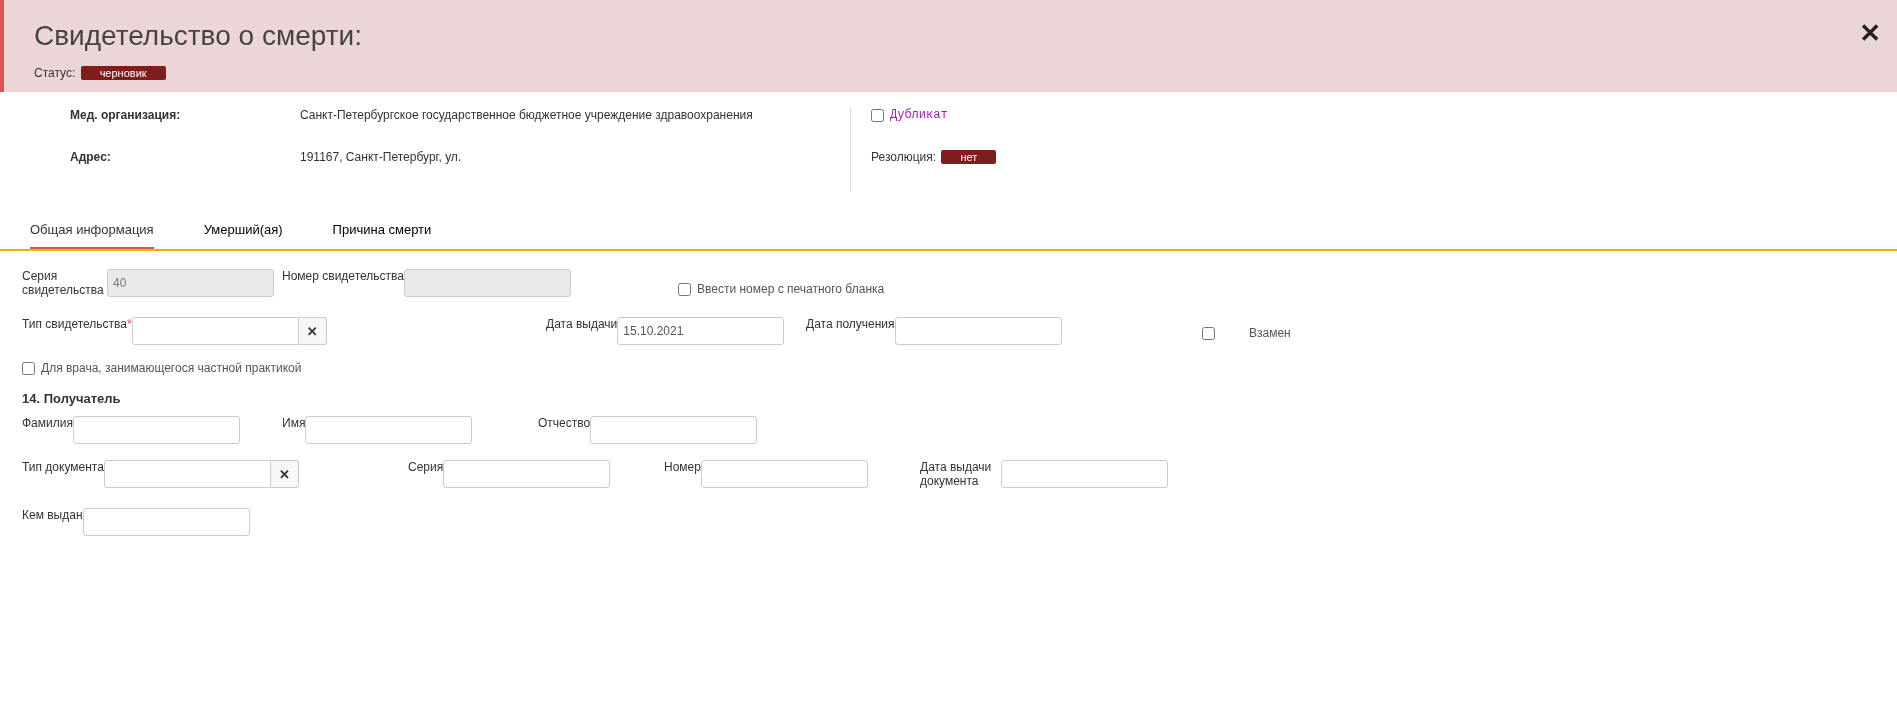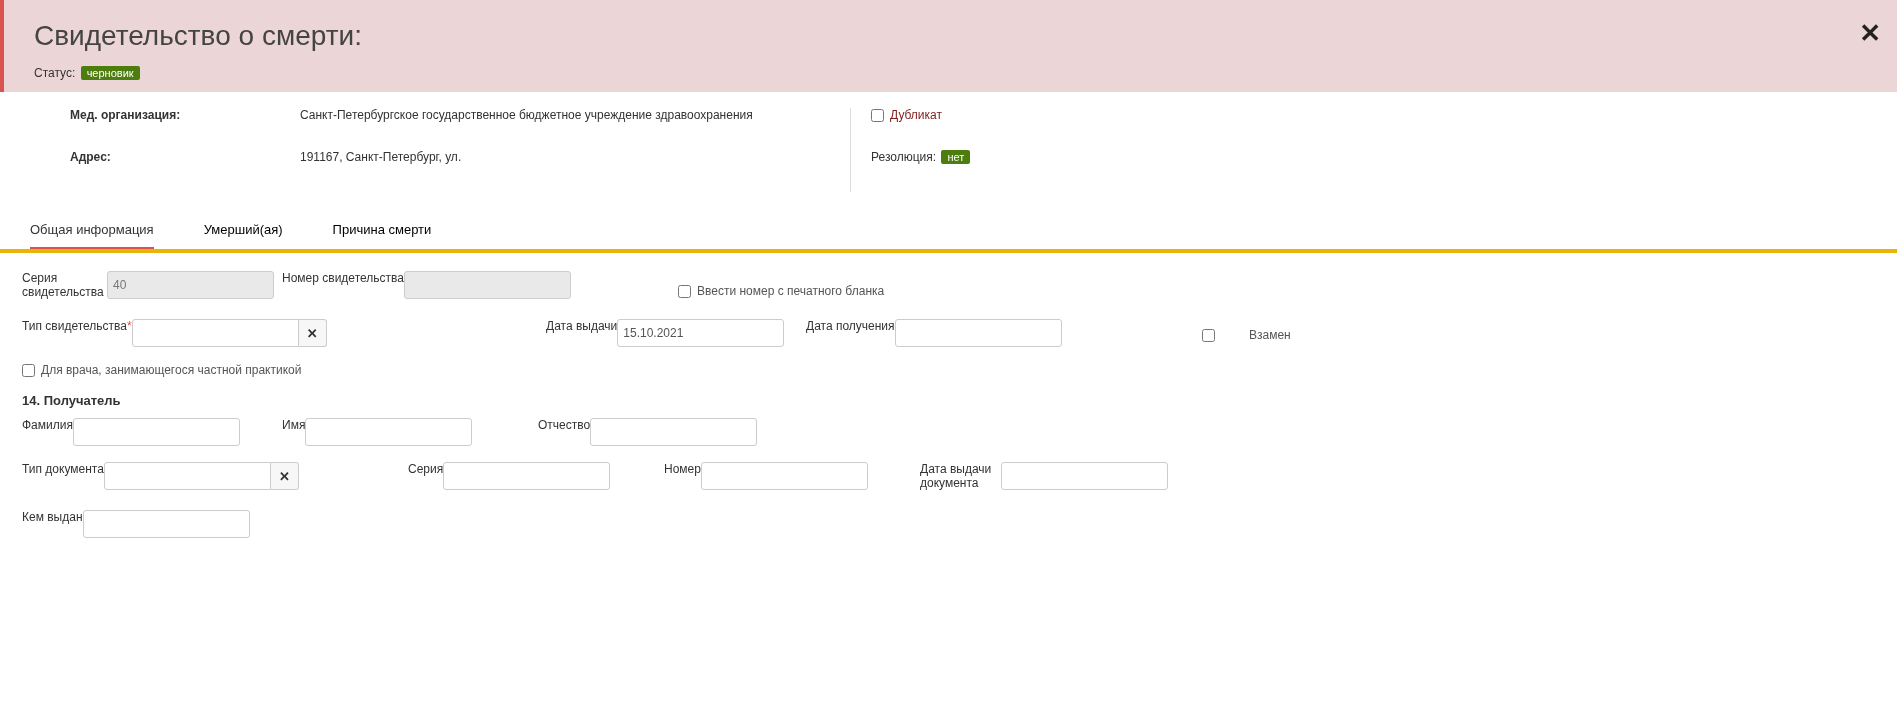--- a/index.html
+++ b/index.html
@@ -1,34 +1,34 @@
 <!DOCTYPE html>
 <html><head>
 <meta charset="utf-8">
 <style>
 * { box-sizing: border-box; margin: 0; padding: 0; }
 body { font-family: -apple-system, BlinkMacSystemFont, "Segoe UI", Arial, sans-serif; font-size: 13px; color: #333; background: #fff; }
 .page { width: 1897px; }
 .header { background: #ecd5d7; border-left: 4px solid #d9534f; padding: 20px 28px 12px 30px; position: relative; }
 .title { font-size: 28px; font-weight: 400; color: #444; margin-bottom: 14px; }
 .status-line { font-size: 12px; color: #333; }
-.badge-dark { display: inline-block; background: #4d7c0f; color: #fff; padding: 1px 6px; border-radius: 2px; font-size: 11px; margin-left: 2px; }
+.badge-dark { display: inline-block; background: #7f1d1d; color: #fff; padding: 1px 19px; border-radius: 2px; font-size: 11px; margin-left: 2px; }
 .close-x { position: absolute; right: 16px; top: 18px; font-size: 26px; font-weight: 700; color: #222; cursor: pointer; }
 .content { padding: 16px 0 0 0; }
 .info-row { display: flex; padding: 0 30px; }
 .info-left { flex: 0 0 780px; margin-left: 40px; }
 .info-right { flex: 1; border-left: 1px solid #ddd; padding-left: 20px; }
 .kv { display: flex; align-items: flex-start; margin-bottom: 28px; }
 .kv-label { flex: 0 0 230px; font-size: 12px; font-weight: 600; color: #333; }
 .kv-value { font-size: 12px; color: #333; }
 .chk-line { display: flex; align-items: center; margin-bottom: 28px; }
 .chk-line input[type=checkbox] { margin-right: 6px; }
-.chk-line label { font-size: 12px; color: #7f1d1d; }
+.chk-line label { font-size: 12px; color: #a21caf; font-family: Liberation Mono, monospace; }
 .res-line { font-size: 12px; color: #333; }
-.tabs { display: flex; border-bottom: 4px solid #eab308; padding: 0 30px; margin-top: 20px; }
+.tabs { display: flex; border-bottom: 2px solid #eab308; padding: 0 30px; margin-top: 20px; }
 .tab { padding: 10px 0; margin-right: 50px; font-size: 13px; color: #000000; cursor: pointer; }
 .tab.active { color: #333; border-bottom: 2px solid #d9534f; font-weight: 500; }
 .form { padding: 18px 22px 30px 22px; }
 .row { display: flex; flex-wrap: wrap; margin-bottom: 16px; }
 .field { display: flex; flex-direction: row; margin-right: 8px; }
 .field label { font-size: 12px; color: #333; margin-bottom: 4px; }
 .req::after { content: "*"; color: #d9534f; }
 .input { height: 28px; border: 1px solid #ccc; border-radius: 3px; padding: 0 5px; font-size: 12px; color: #555; background: #fff; }
 .input.disabled { background: #e9e9e9; color: #777; }
 .input-group { display: flex; }

